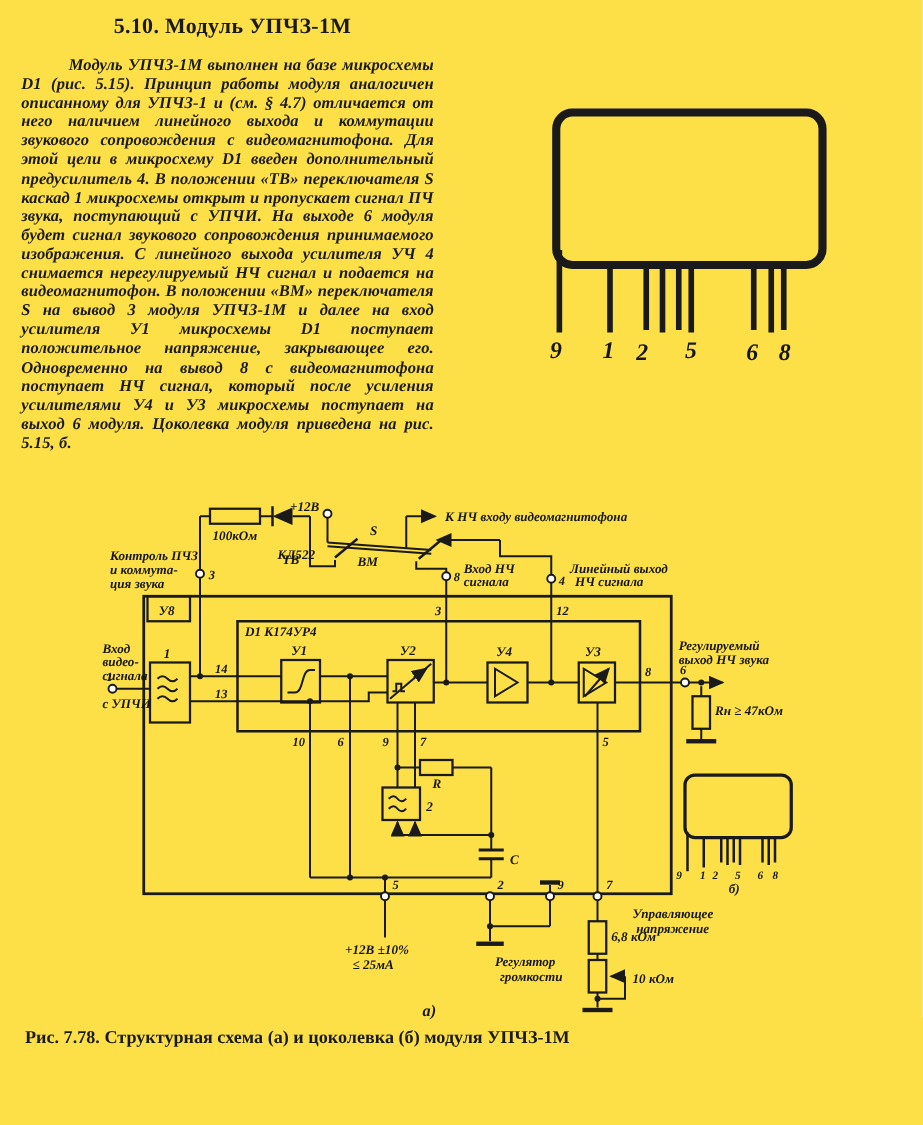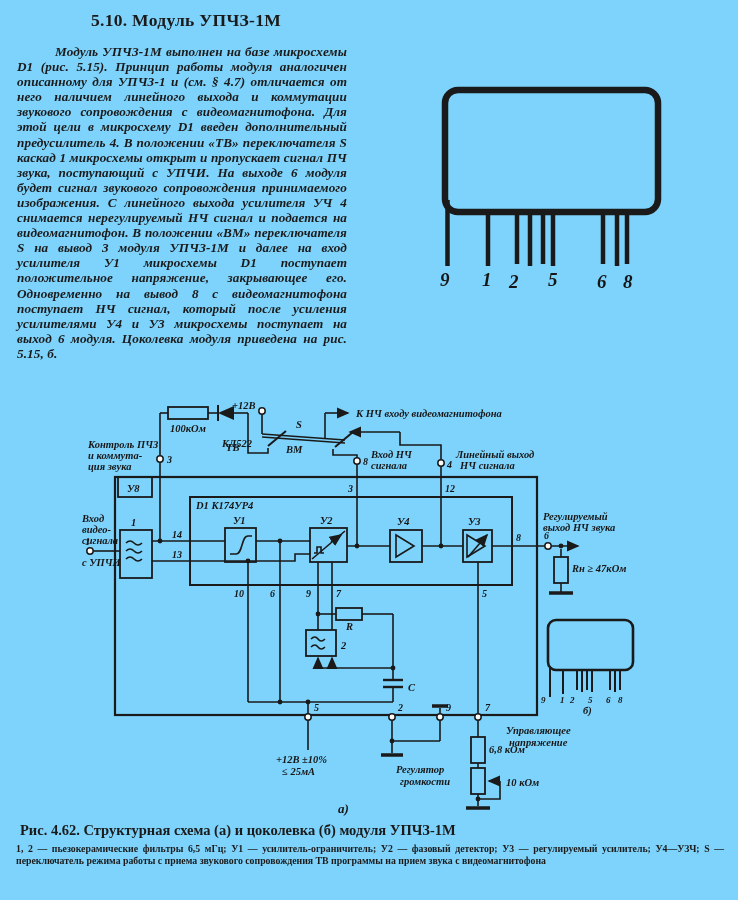--- a/index.html
+++ b/index.html
@@ -1,16 +1,16 @@
 <!DOCTYPE html>
 <html><head>
 <meta charset="utf-8">
 <style>
   html,body{margin:0;padding:0;}
-  .page{position:relative;width:738px;height:900px;background:#7dd3fc;color:#1a1a1a;
+  .page{position:relative;width:738px;height:900px;background:#fde047;color:#1a1a1a;
         font-family:"Liberation Serif",serif;overflow:hidden;}
   .title{position:absolute;top:10px;left:16px;width:340px;text-align:center;
          font-size:17.5px;font-weight:700;letter-spacing:.3px;}
   .body-text{position:absolute;top:44px;left:17px;width:330px;font-size:13.2px;
          font-weight:700;line-height:15.1px;text-align:justify;text-indent:38px;
          letter-spacing:.1px;font-style:italic;}
   .caption{position:absolute;top:822px;left:20px;width:700px;font-size:14.5px;font-weight:700;}
   .footnote{position:absolute;top:843px;left:16px;width:708px;font-size:9.8px;
          font-weight:700;line-height:11.6px;text-align:justify;}
   svg{position:absolute;}
@@ -317,16 +317,15 @@
       <text class="t" x="396" y="773">Регулятор</text>
       <text class="t" x="400" y="785">громкости</text>
       <text class="t" x="489" y="753">6,8 кОм</text>
       <text class="t" x="506" y="786">10 кОм</text>
       <text class="t" x="506" y="734">Управляющее</text>
       <text class="t" x="509" y="746">напряжение</text>
       <text class="t" x="338" y="813" style="font-size:13px">а)</text>
     </g>
   </svg>
 
-  <div class="caption">Рис. 4.62. Структурная схема (а) и цоколевка (б) модуля УПЧЗ-1М</div>
-  <div class="footnote">1, 2 — пьезокерамические фильтры 6,5 мГц; У1 — усилитель-ограничитель; У2 — фазовый детектор; У3 — регулируемый усилитель; У4—УЗЧ; S — переключатель режима работы с приема звукового сопровождения ТВ программы на прием звука с видеомагнитофона</div>
+  <div class="caption">Рис. 7.78. Структурная схема (а) и цоколевка (б) модуля УПЧЗ-1М</div>
 
 </div>
 
 </body></html>

